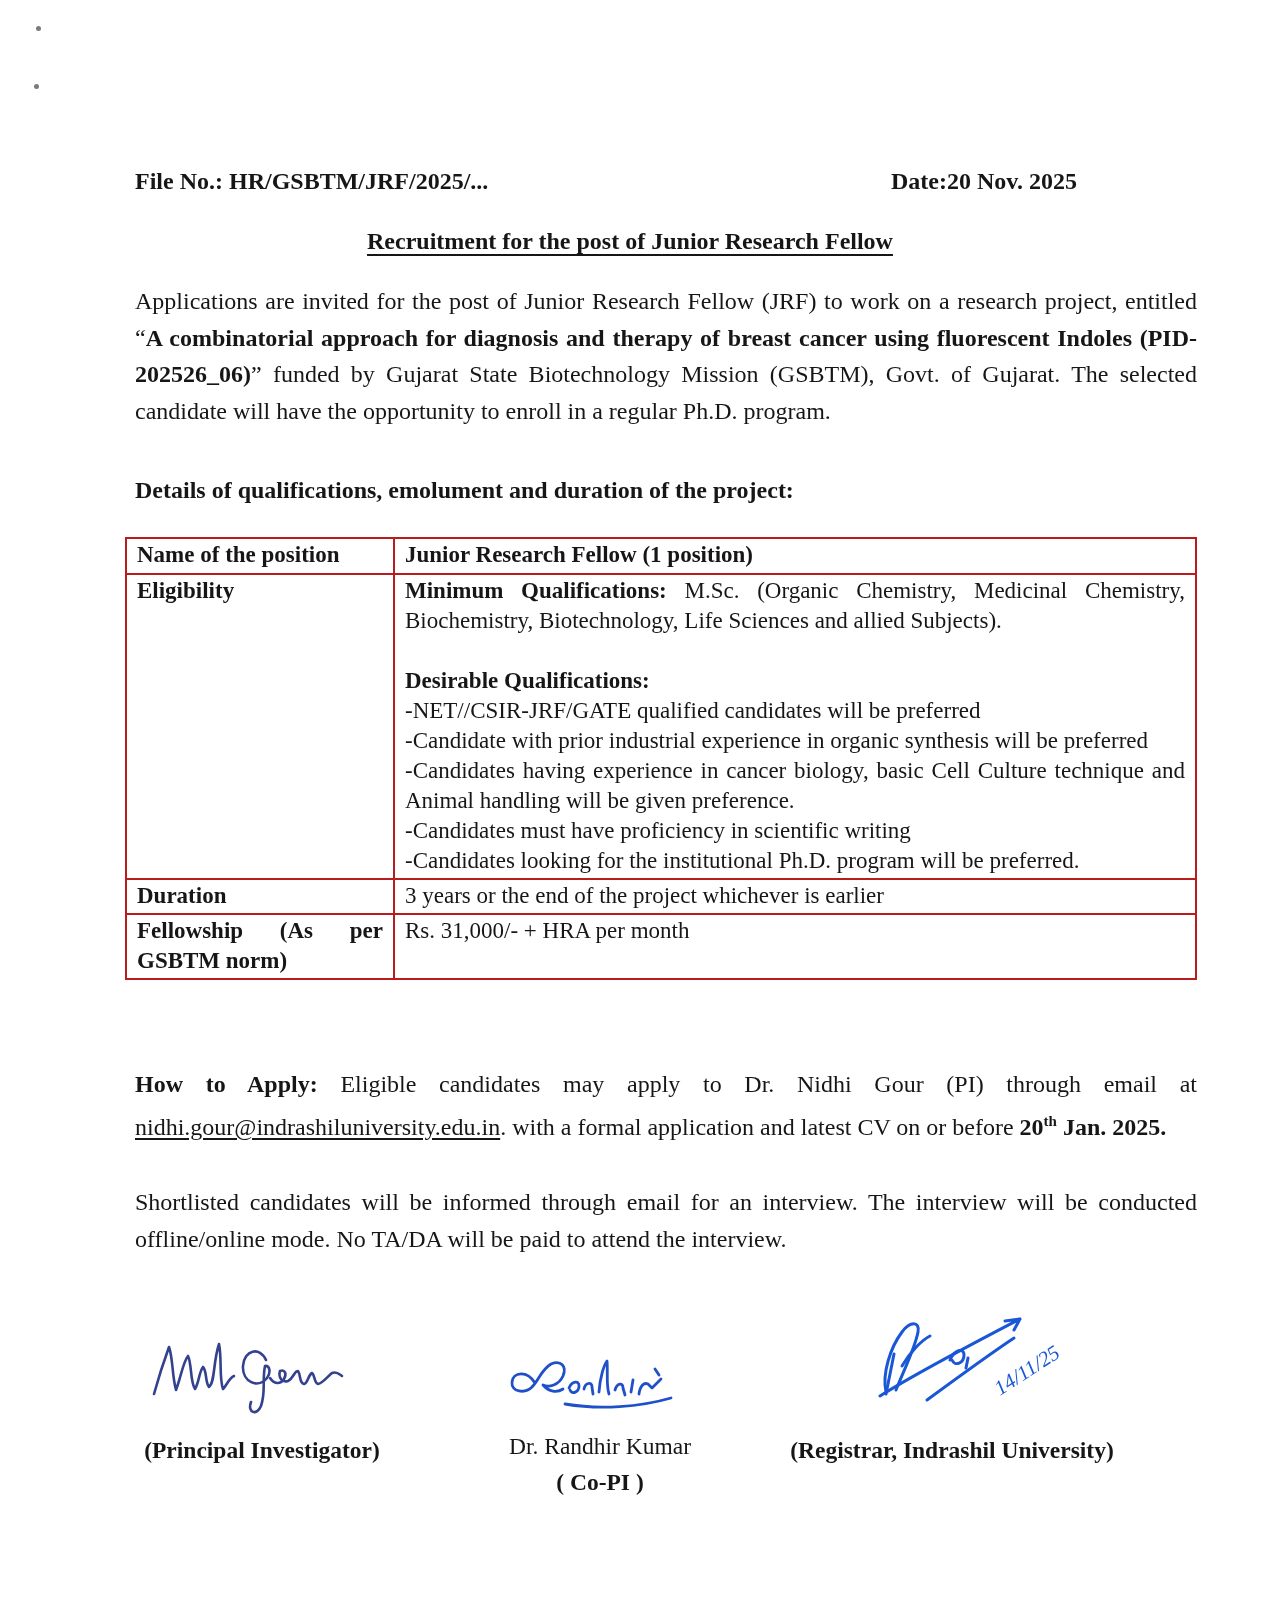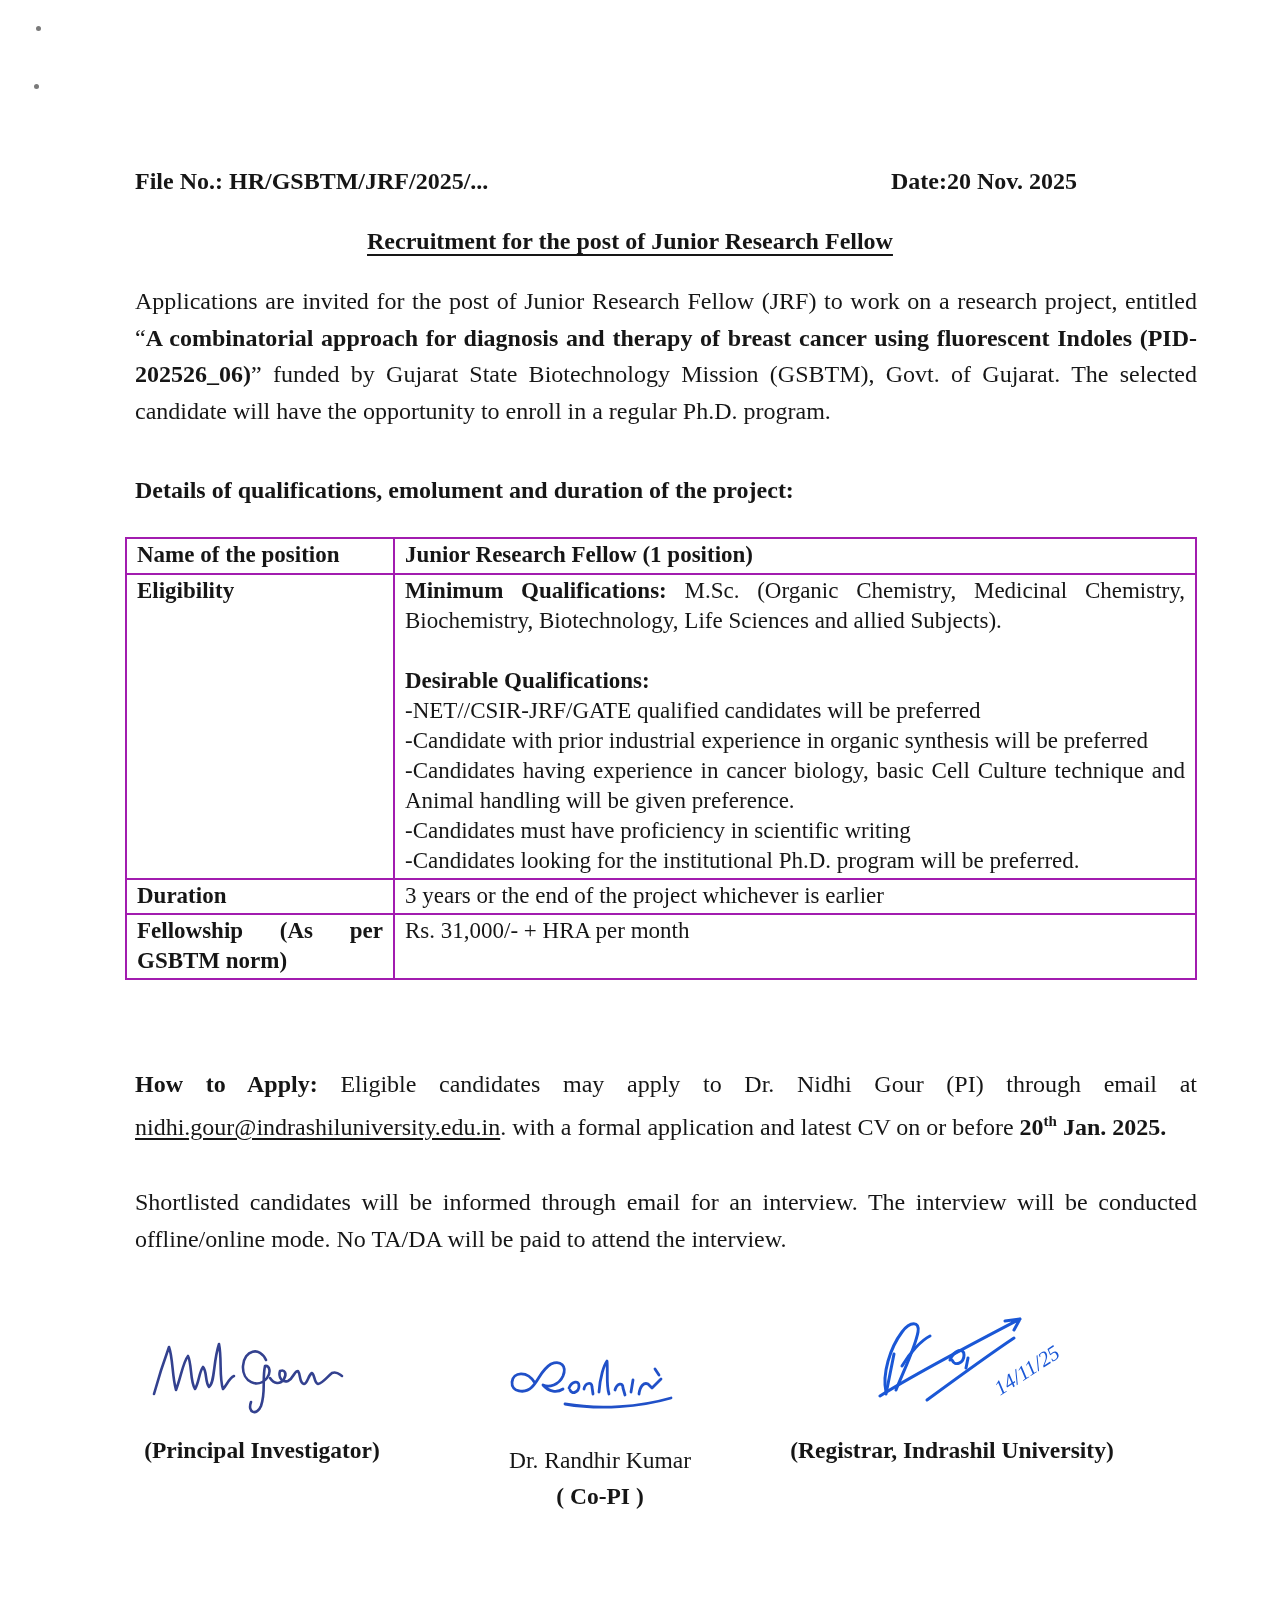--- a/index.html
+++ b/index.html
@@ -34,21 +34,21 @@
   .details-heading {
     position: absolute; left: 135px; top: 477px;
     font-size: 24px; font-weight: bold;
   }
   table.details {
     position: absolute; left: 125px; top: 537px; width: 1072px;
     border-collapse: collapse; table-layout: fixed;
     font-size: 23px;
   }
   table.details td {
-    border: 2px solid #a21caf;
+    border: 2px solid #b91c1c;
     vertical-align: top;
     padding: 1px 10px 2px 10px;
     line-height: 30px;
     margin-top: 8px;
   }
   td.cell-label { width: 268px; font-weight: bold; text-align: justify; }
   tr.row-position td { height: 36px; }
   tr.row-age td { height: 66px; }
   tr.row-duration td { height: 35px; }
   tr.row-fellowship td { height: 64px; }
@@ -76,21 +76,21 @@
   #sig3 path { stroke: #1a57d6; stroke-width: 3; }
   #sig3 text {
     fill: #1a57d6; font-size: 21px; font-style: italic;
     font-family: "Liberation Serif", serif;
   }
 
   .sig-col { position: absolute; top: 1430px; text-align: center; font-size: 23.5px; }
   .sig-col .sig-name { line-height: 32px; }
   .sig-col .sig-role { line-height: 32px; font-weight: bold; margin-top: 4px; }
   #sig-col-1 { left: 127px; width: 270px; }
-  #sig-col-2 { left: 475px; width: 250px; margin-top: 14px; }
+  #sig-col-2 { left: 475px; width: 250px; }
   #sig-col-3 { left: 752px; width: 400px; }
 </style>
 </head>
 <body>
 
 <div class="page">
 
   <span class="dot dot1"></span>
   <span class="dot dot2"></span>
 

